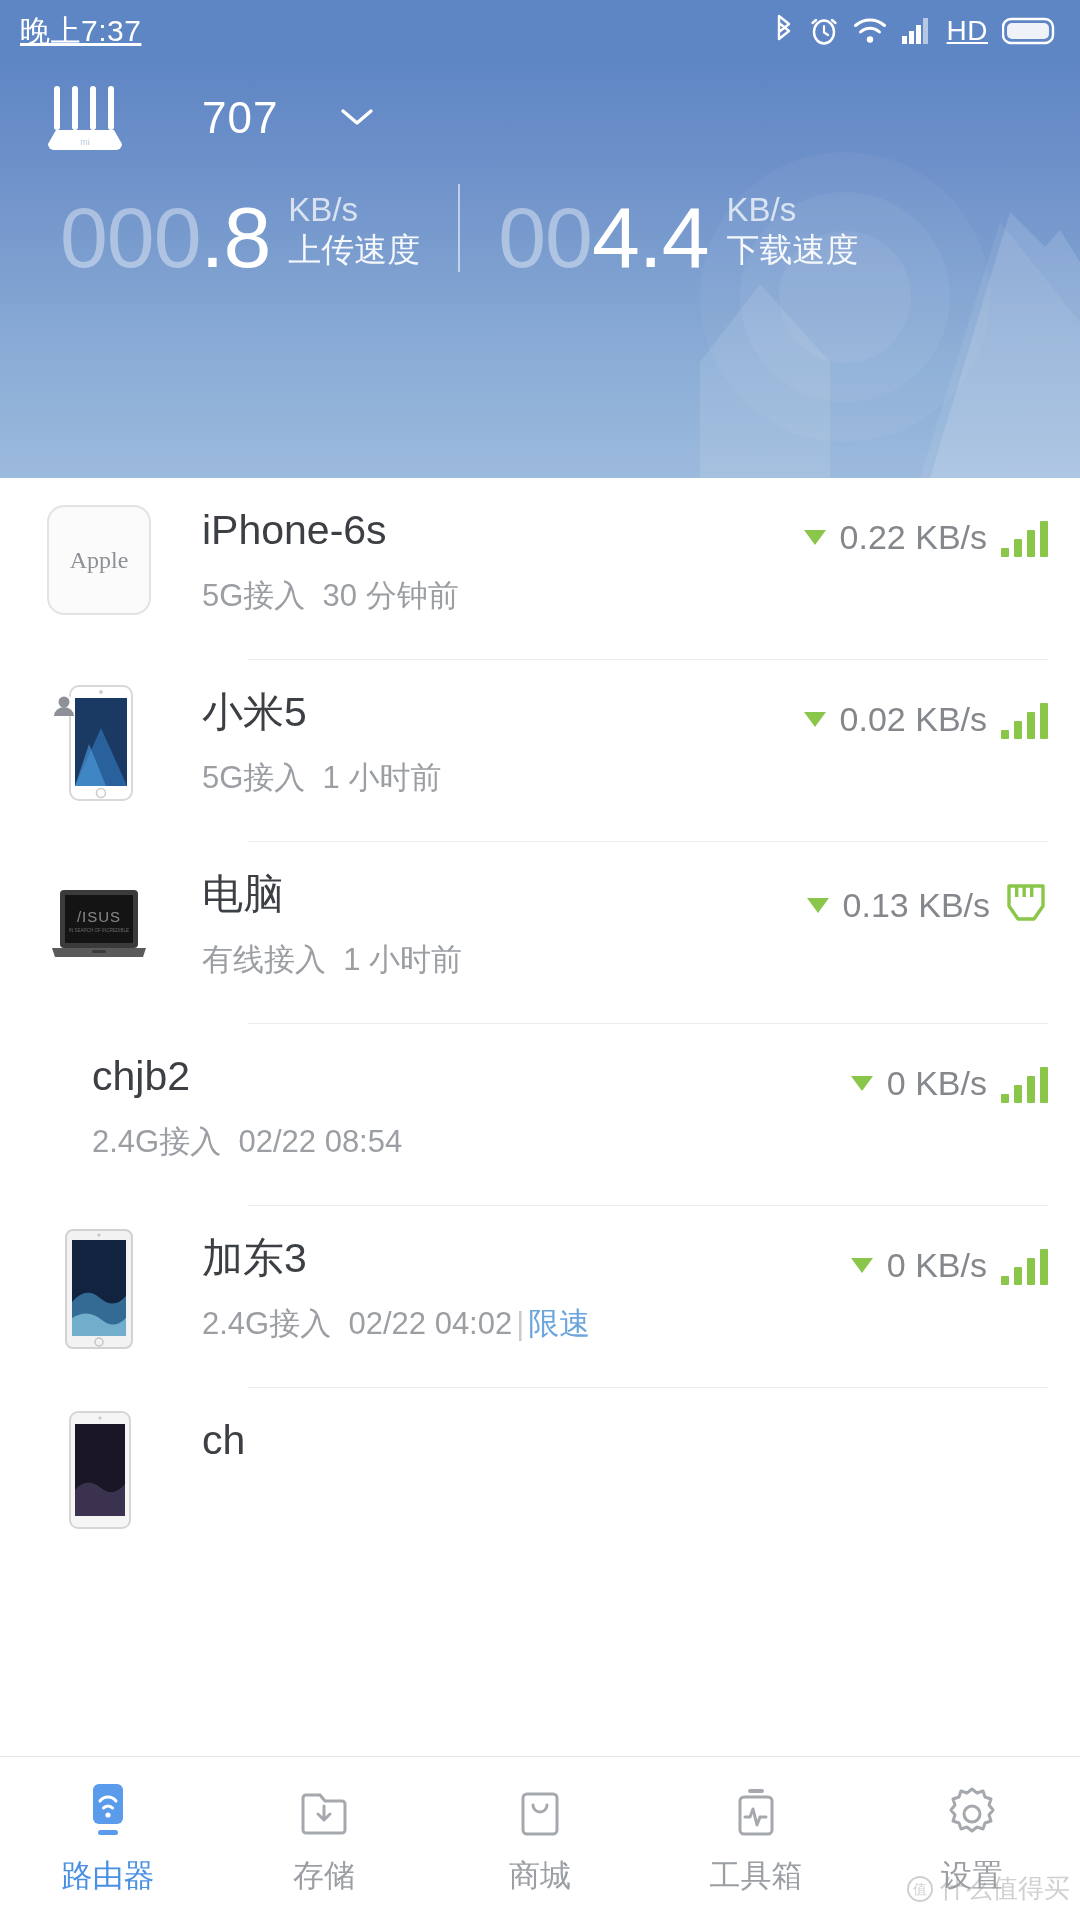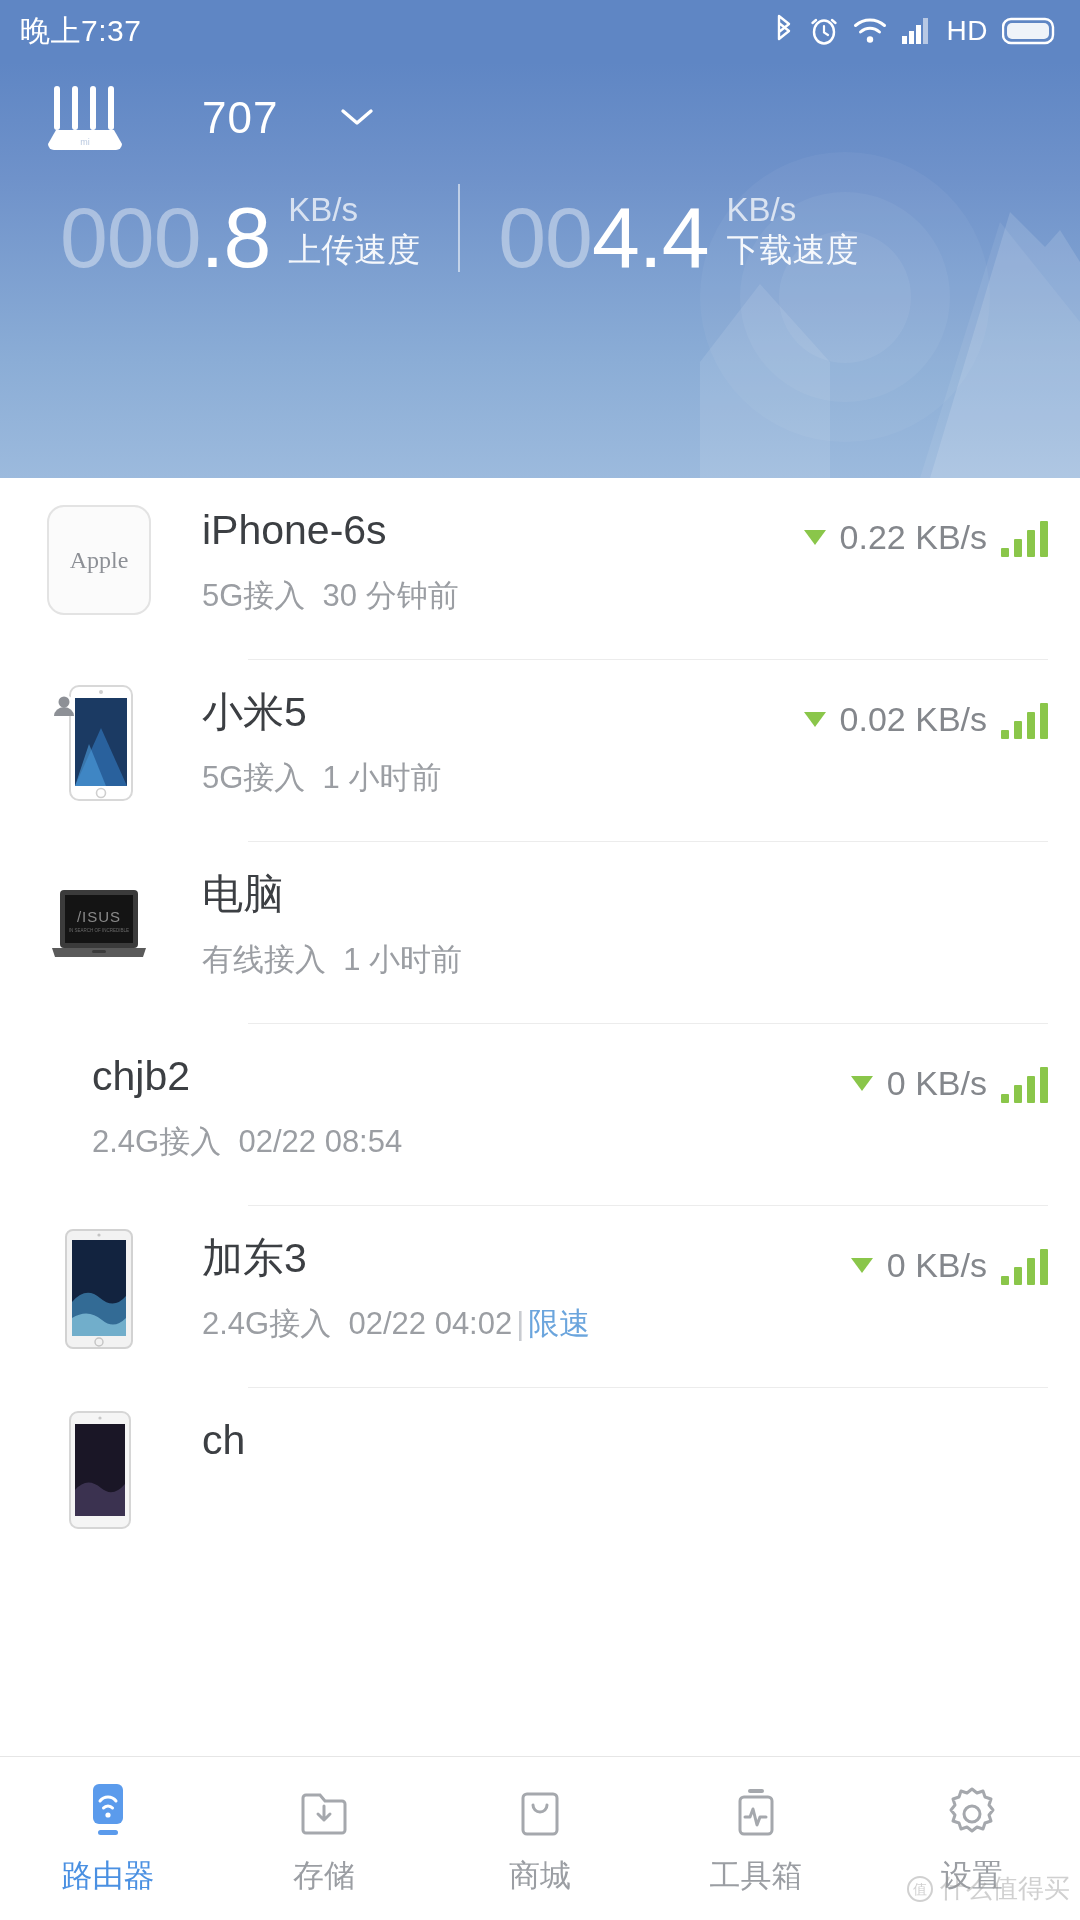--- a/index.html
+++ b/index.html
@@ -13,20 +13,21 @@
 
   
   .statusbar {
     height:62px;
     background:#5f86c4;
     display:flex;
     align-items:center;
     justify-content:space-between;
     padding:0 22px 0 20px;
     color:#ffffff;
+    text-decoration:underline;
   }
   .sb-time { font-size:30px; letter-spacing:0.5px; }
   .sb-icons { display:flex; align-items:center; gap:14px; }
   .sb-icons svg { display:block; }
   .sb-hd { font-size:28px; letter-spacing:0.5px; }
 
   
   .header {
     position:relative;
     height:416px;
@@ -339,20 +340,32 @@
         <text x="55" y="58" font-size="15" fill="#8a8a8a" text-anchor="middle" font-family="Liberation Sans, sans-serif" letter-spacing="1">/ISUS</text>
         <text x="55" y="68" font-size="4.5" fill="#6a6a6a" text-anchor="middle" font-family="Liberation Sans, sans-serif">IN SEARCH OF INCREDIBLE</text>
         <path d="M8 84 H102 L99 93 H11 Z" fill="#5a5a5a"></path>
         <rect x="48" y="86" width="14" height="3" rx="1.5" fill="#3b3b3b"></rect>
       </svg>
     </div>
     <div class="dev-mid">
       <div class="dev-name">电脑</div>
       <div class="dev-sub"><span>有线接入</span>&nbsp;&nbsp;<span>1 小时前</span></div>
     </div>
+    <div class="dev-right">
+      <span class="arrow-dn"></span>
+      <span class="dev-speed">0.13 KB/s</span>
+      <span>
+        <svg width="44" height="42" viewBox="0 0 44 42">
+          <path d="M5 4 h34 v20 l-9 13 h-16 L5 24 Z" fill="none" stroke="#8ac64a" stroke-width="3.4" stroke-linejoin="round"></path>
+          <rect x="11" y="4" width="3.4" height="11" fill="#8ac64a"></rect>
+          <rect x="18.5" y="4" width="3.4" height="11" fill="#8ac64a"></rect>
+          <rect x="26" y="4" width="3.4" height="11" fill="#8ac64a"></rect>
+        </svg>
+      </span>
+    </div>
     <div class="row-divider"></div>
   </div>
 
   <div class="device-row">
     <div class="dev-mid">
       <div class="dev-name">chjb2</div>
       <div class="dev-sub"><span>2.4G接入</span>&nbsp;&nbsp;<span>02/22 08:54</span></div>
     </div>
     <div class="dev-right">
       <span class="arrow-dn"></span>

